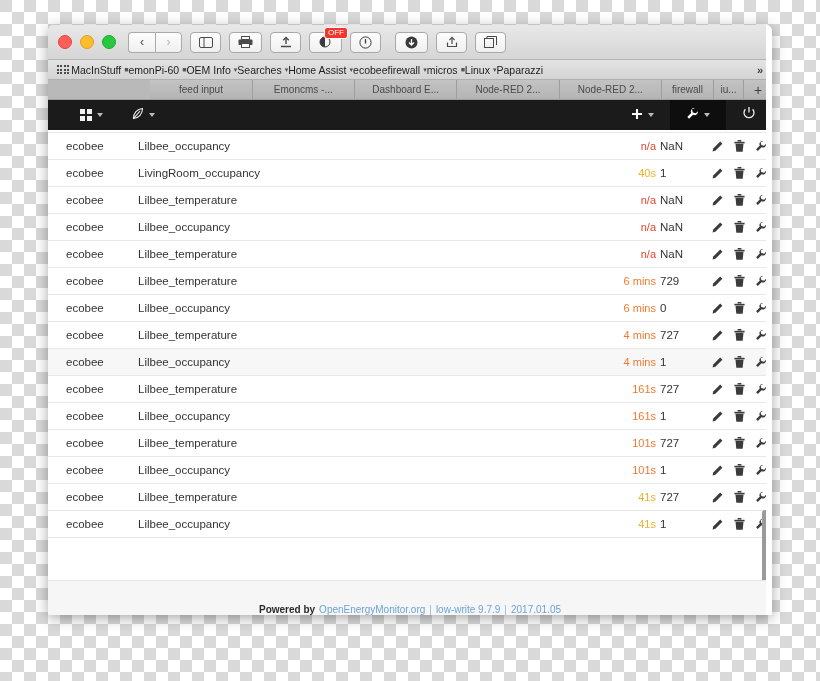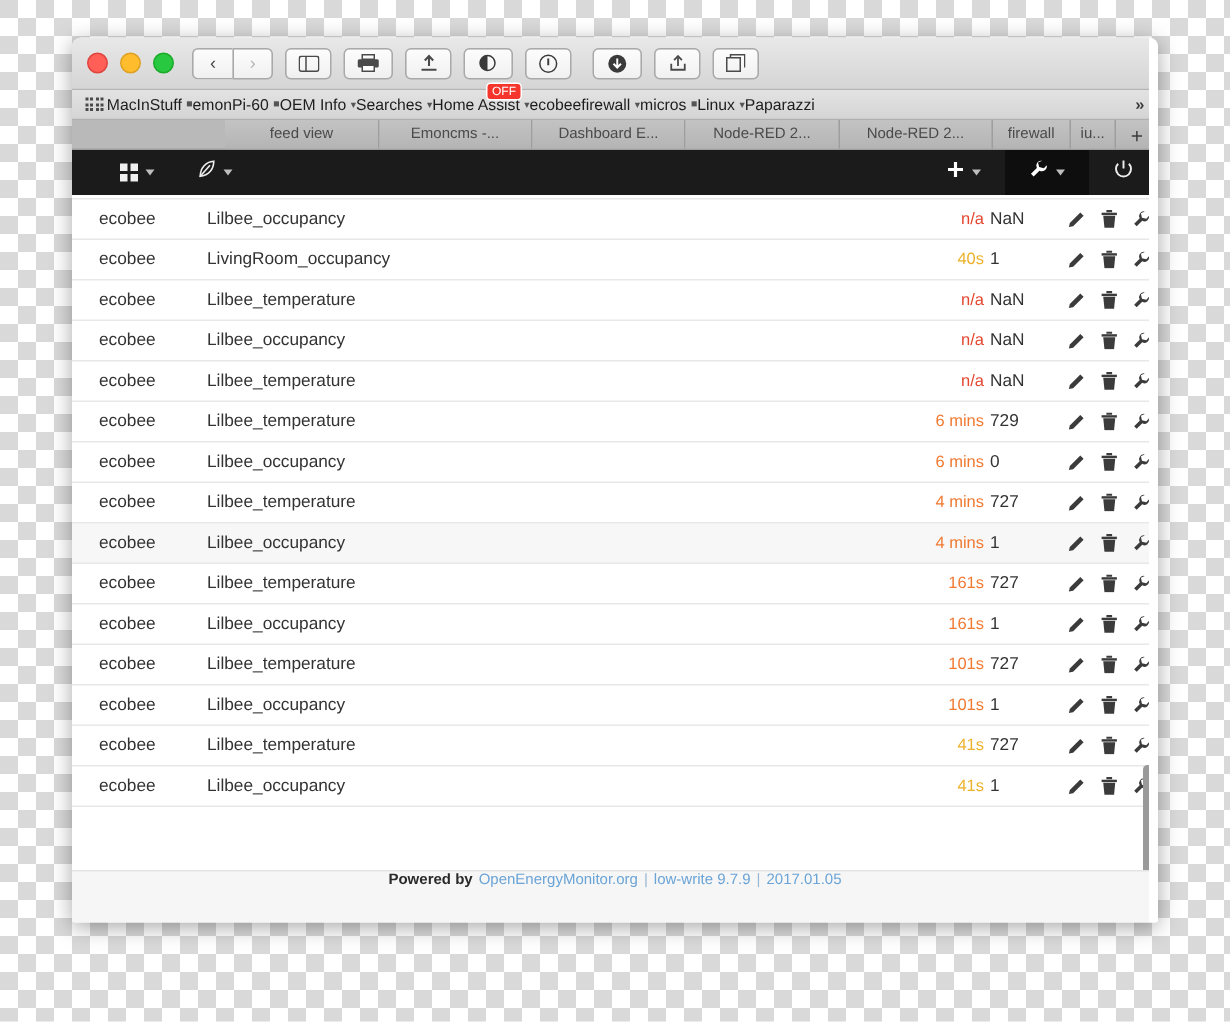--- a/index.html
+++ b/index.html
@@ -63,21 +63,20 @@
   }
   .urlbar .host{color:#1a1a1a;font-weight:bold;}
   .reload{position:absolute;right:7px;top:50%;transform:translateY(-50%);}
 
   .off-badge{
     position:absolute;top:-6px;right:-7px;
     background:#f5352b;color:#fff;
     font-size:8px;font-weight:normal;
     border-radius:3px;padding:1px 3px;line-height:1;
     border:1px solid #fff;
-    margin-top:28px;
   }
   .rel{position:relative;}
 
   
   .bookmarks{
     height:20px;
     background:linear-gradient(#e3e3e3,#d4d4d4);
     border-bottom:1px solid #b0b0b0;
     display:flex;align-items:center;
     padding:0 9px;box-sizing:border-box;
@@ -164,21 +163,21 @@
   .t-red{color:#e4462f;}
   .t-orange{color:#f07a32;}
   .t-amber{color:#edb22c;}
   .first-row td{padding-top:0;padding-bottom:3px;}
 
   .ico svg{display:block;margin:0 auto;}
 
   
   .footer{
     height:34px;background:#f6f6f6;border-top:1px solid #e3e3e3;
-    display:flex;align-items:flex-start;justify-content:center;
+    display:flex;align-items:flex-end;justify-content:center;
     font-size:10px;color:#2b2b2b;gap:4px;
   }
   .footer b{font-weight:bold;}
   .footer .lnk{color:#6ba4d6;}
   .footer .sep{color:#9ab8d4;}
 
   
   .scrollbar{
     position:absolute;right:3px;top:0;bottom:0;width:8px;
   }
@@ -321,21 +320,21 @@
         <span class="cv">▾</span>
     </span>
     <span class="bm">
       <span>Paparazzi</span>
     </span>
     <span class="bm-more">»</span>
   </div>
 
   <div class="tabs">
     <div class="tab active">input view</div>
-    <div class="tab">feed view</div>
+    <div class="tab">feed input</div>
     <div class="tab">Emoncms -...</div>
     <div class="tab">Dashboard E...</div>
     <div class="tab">Node-RED 2...</div>
     <div class="tab">Node-RED 2...</div>
     <div class="tab narrow">firewall</div>
     <div class="tab tiny">iu...</div>
     <div class="tab-plus">+</div>
   </div>
 
   <div class="app-nav">

